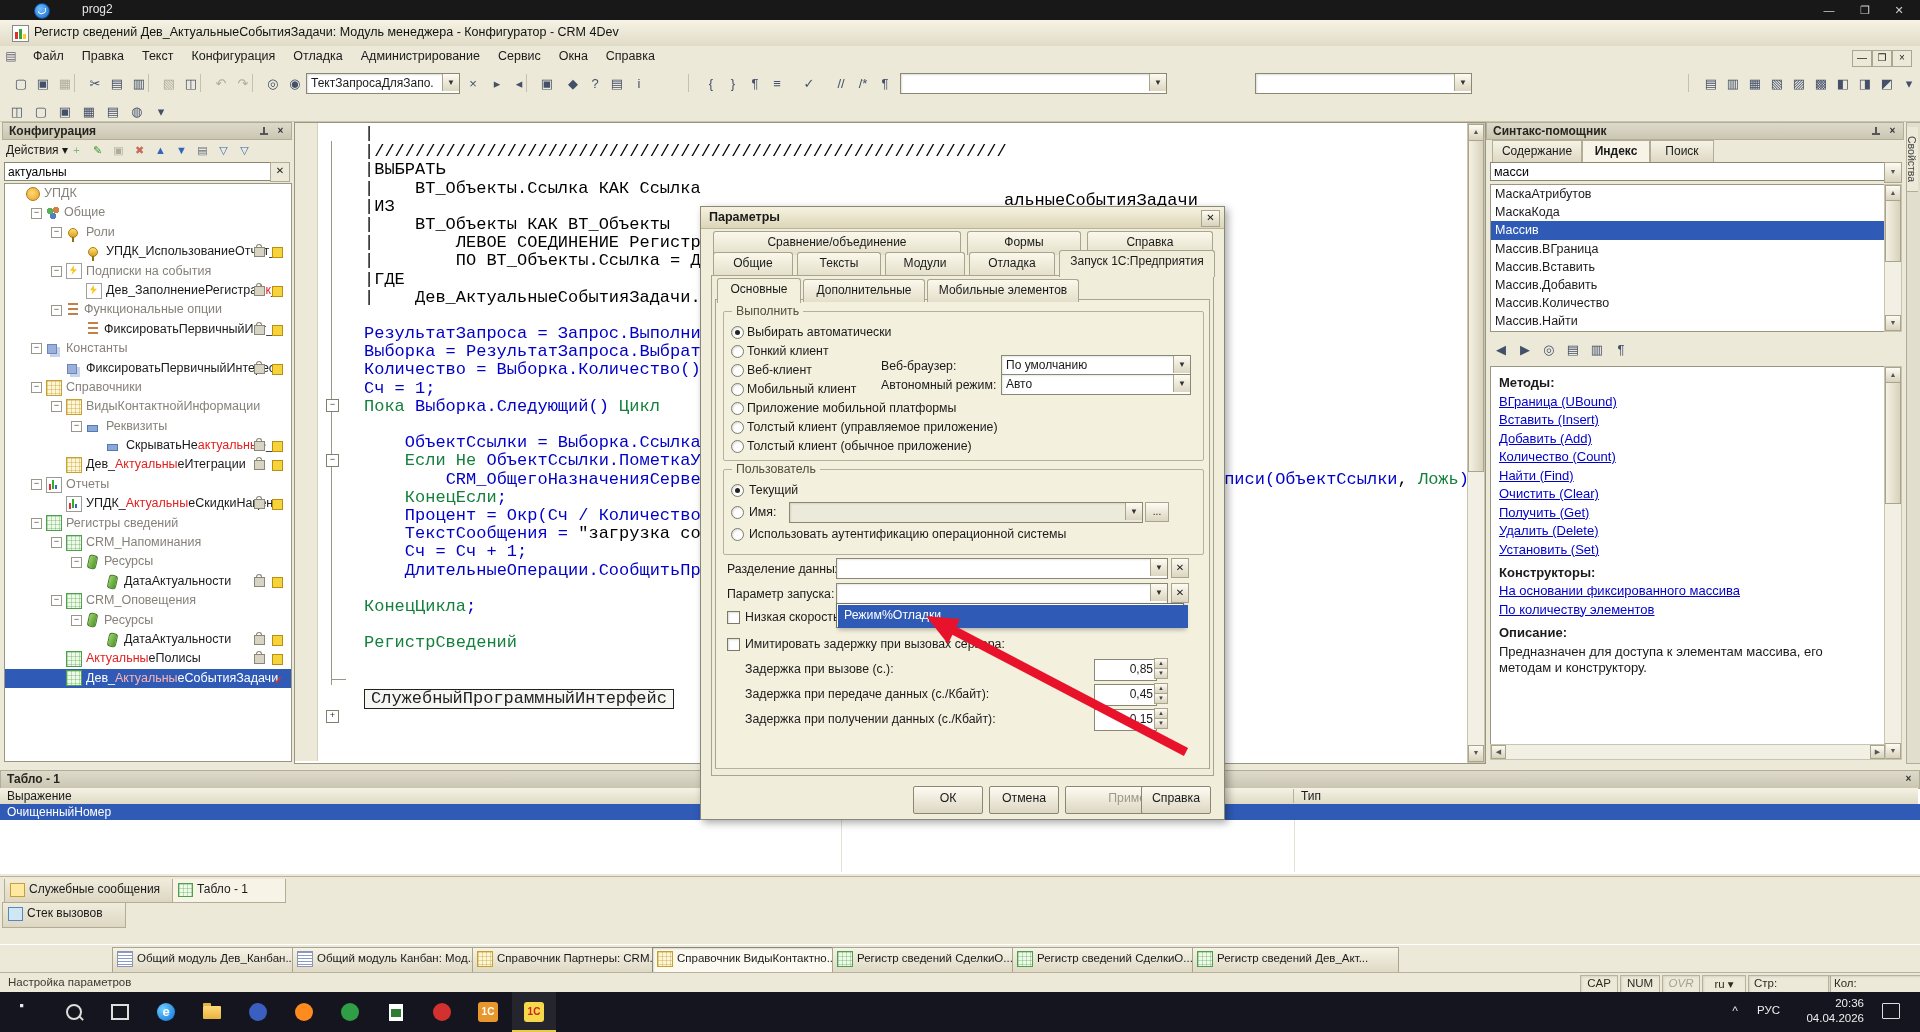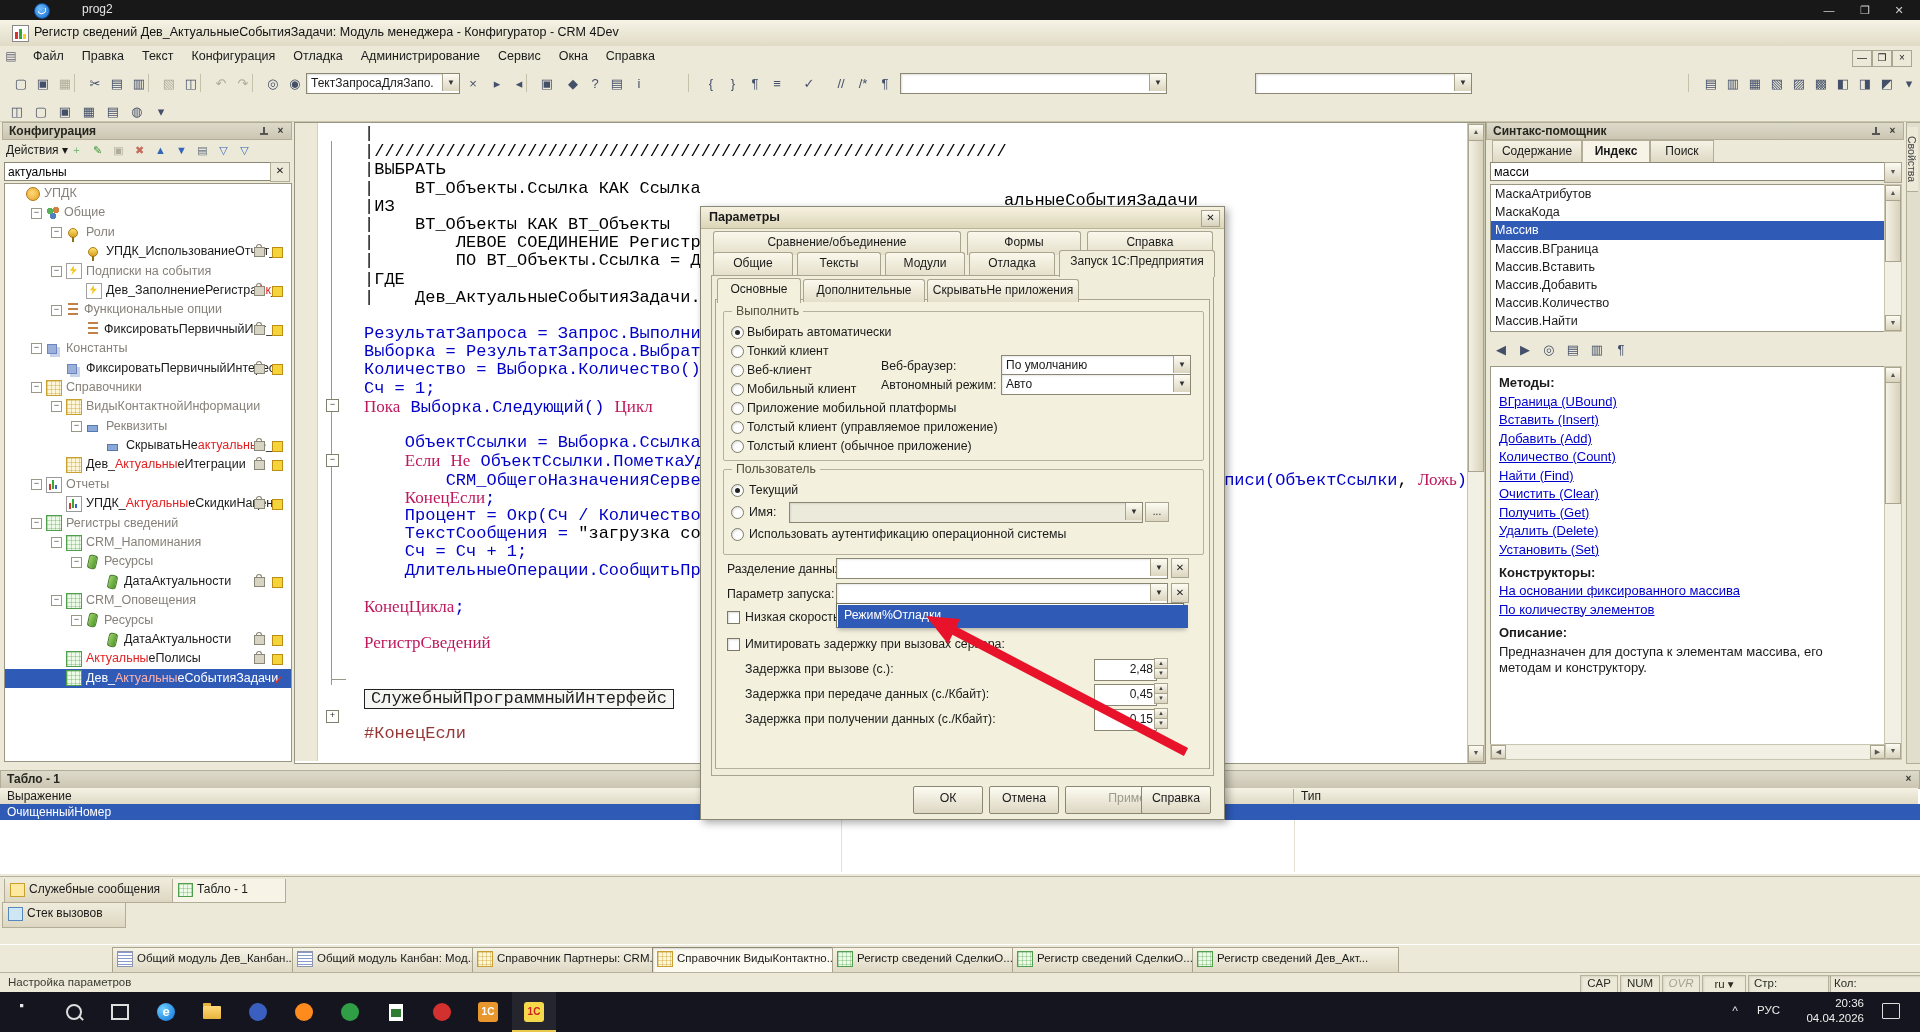--- a/index.html
+++ b/index.html
@@ -88,21 +88,21 @@
   .ti-res{width:7px;height:12px;border-radius:3px;background:linear-gradient(105deg,#9ad36a,#4e9428);border:1px solid #3e7420;transform:rotate(12deg);margin:0 7px 0 2px;}
   .ti-mod{background:#fff;border:1px solid #8f95aa;background-image:linear-gradient(#8899cc 1px,transparent 1px);background-size:100% 3px;background-position:0 3px;}
 
   
   #editor{left:294px;top:122px;width:1190px;height:640px;background:#fff;border:1px solid #9a9684;}
   #ed-margin{left:0;top:0;width:22px;height:638px;background:#ece9d8;border-right:1px solid #d5d0bc;}
   #code-lines{position:absolute;left:69px;top:2px;width:1100px;font-family:"Liberation Mono","DejaVu Sans Mono",monospace;font-size:17px;}
   .cl{height:18.2px;line-height:18.2px;white-space:pre;}
   .c-q{color:#000;}
   .c-i{color:#0000c8;}
-  .c-k{color:#be185d;font-family:Liberation Serif, serif;}
+  .c-k{color:#15803d;}
   .c-d{color:#953735;}
   .gap{display:inline-block;}
   .fold-box{display:inline-block;border:1px solid #222;padding:0 6px;background:#f6f6f2;color:#222;}
   .frag{position:absolute;font-family:"Liberation Mono","DejaVu Sans Mono",monospace;font-size:17px;color:#000;white-space:pre;}
   .fline{position:absolute;background:#9a9688;width:1px;}
   .fcorner{position:absolute;border-left:1px solid #9a9688;border-bottom:1px solid #9a9688;width:14px;height:8px;}
   .fbox{position:absolute;width:11px;height:11px;border:1px solid #80806e;background:#fff;font-size:9px;line-height:9px;text-align:center;color:#333;}
   
   .sb{background:#f2f0e5;border:1px solid #c9c4ae;}
   .sbtn{position:absolute;background:linear-gradient(#fdfbf2,#d8d2bc);border:1px solid #a8a48e;text-align:center;color:#555;}
@@ -538,21 +538,20 @@
         <div class="cl"><span class="c-q">    </span><span class="c-i">Сч = Сч + 1;</span></div>
         <div class="cl"><span class="c-q">    </span><span class="c-i">ДлительныеОперации.СообщитьПрогресс(Процент, ТекстСообщения);</span></div>
         <div class="cl"></div>
         <div class="cl"><span class="c-k">КонецЦикла</span><span class="c-i">;</span></div>
         <div class="cl"></div>
         <div class="cl"><span class="c-k">РегистрСведений</span></div>
         <div class="cl"></div>
         <div class="cl"></div>
         <div class="cl"><span class="fold-box">СлужебныйПрограммныйИнтерфейс</span></div>
         <div class="cl"></div>
-        <div class="cl"><span class="c-d">#КонецЕсли</span></div>
       </div>
     <div class="frag" style="left:709px;top:68px">альныеСобытияЗадачи</div>
 
     <div class="sb abs" style="left:1172px;top:0;width:16px;height:638px">
       <div class="sbtn" style="left:0;top:0;width:14px;height:15px;font-size:7px;line-height:14px">▲</div>
       <div class="sthumb" style="left:0;top:16px;width:14px;height:330px"></div>
       <div class="sbtn" style="left:0;bottom:0;width:14px;height:15px;font-size:7px;line-height:14px">▼</div>
     </div>
   </div>
 
@@ -741,21 +740,21 @@
     <div class="dtab" style="left:12px;top:45px;width:78px">Общие</div>
     <div class="dtab" style="left:96px;top:45px;width:82px">Тексты</div>
     <div class="dtab" style="left:184px;top:45px;width:78px">Модули</div>
     <div class="dtab" style="left:268px;top:45px;width:84px">Отладка</div>
     <div class="dtab on" style="left:358px;top:43px;width:154px">Запуск 1С:Предприятия</div>
 
     <div id="dlg-content"></div>
 
     <div class="itab on" style="left:16px;top:71px;width:82px">Основные</div>
     <div class="itab" style="left:102px;top:72px;width:120px">Дополнительные</div>
-    <div class="itab" style="left:226px;top:72px;width:150px">СкрыватьНе приложения</div>
+    <div class="itab" style="left:226px;top:72px;width:150px">Мобильные элементов</div>
 
     <div id="dlg-inner"></div>
 
     <div class="grp" style="left:22px;top:104px;width:479px;height:148px">
       <span class="glbl">Выполнить</span>
     </div>
     <div id="app-radios">
         <div class="rad on" style="left: 30px; top: 119px;"></div>
         <div class="dlbl" style="left: 46px; top: 118px;">Выбирать автоматически</div>
         <div class="rad" style="left: 30px; top: 138px;"></div>
@@ -809,21 +808,21 @@
     <div class="xbtn" style="left:470px;top:376px">✕</div>
 
     <div class="chk" style="left:26px;top:404px"></div>
     <div class="dlbl" style="left:44px;top:403px">Низкая скорость соединения</div>
 
     <div class="chk" style="left:26px;top:431px"></div>
     <div class="dlbl" style="left:44px;top:430px">Имитировать задержку при вызовах сервера:</div>
 
     <div id="dlg-delays">
         <div class="dlbl" style="left: 44px; top: 455px;">Задержка при вызове (с.):</div>
-        <div class="spinbox" style="left: 393px; top: 452px;">2,48</div>
+        <div class="spinbox" style="left: 393px; top: 452px;">0,85</div>
         <div class="spin" style="left: 453px; top: 451px;">
           <span style="top: 0px;">▲</span>
           <span style="top: 10px;">▼</span>
         </div>
         <div class="dlbl" style="left: 44px; top: 480px;">Задержка при передаче данных (с./Кбайт):</div>
         <div class="spinbox" style="left: 393px; top: 477px;">0,45</div>
         <div class="spin" style="left: 453px; top: 476px;">
           <span style="top: 0px;">▲</span>
           <span style="top: 10px;">▼</span>
         </div>

